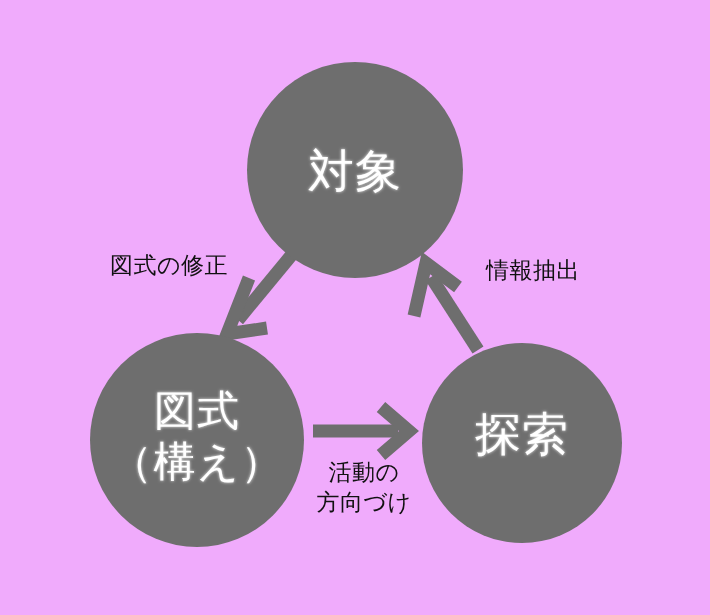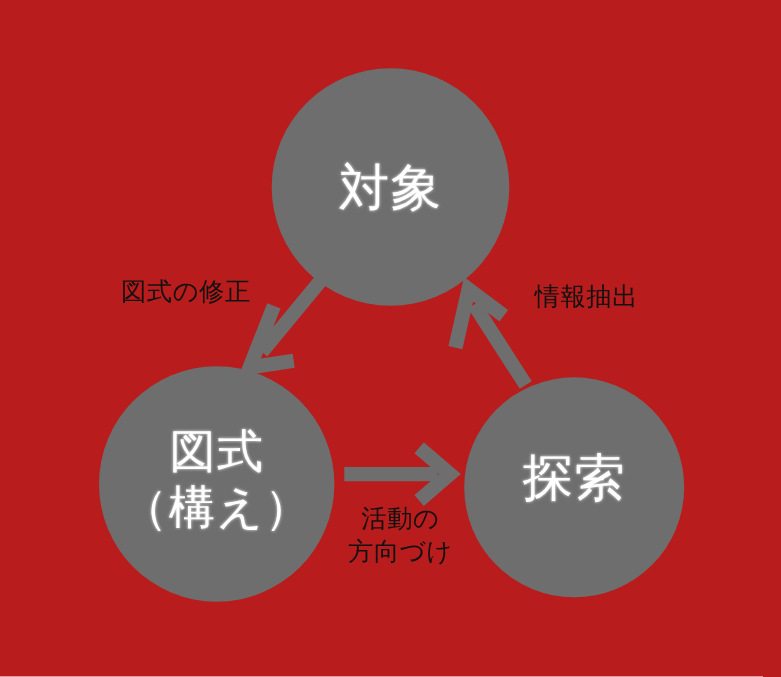--- a/index.html
+++ b/index.html
@@ -8,21 +8,21 @@
     padding: 0;
     background: #ffffff;
   }
   body {
     font-family: "DejaVu Sans", "Liberation Sans", sans-serif;
   }
   #stage {
     position: relative;
     width: 710px;
     height: 615px;
-    background: #b91c1c;
+    background: #f0abfc;
     overflow: hidden;
   }
   #diagram-svg {
     position: absolute;
     left: 0;
     top: 0;
     width: 710px;
     height: 615px;
     display: block;
   }

